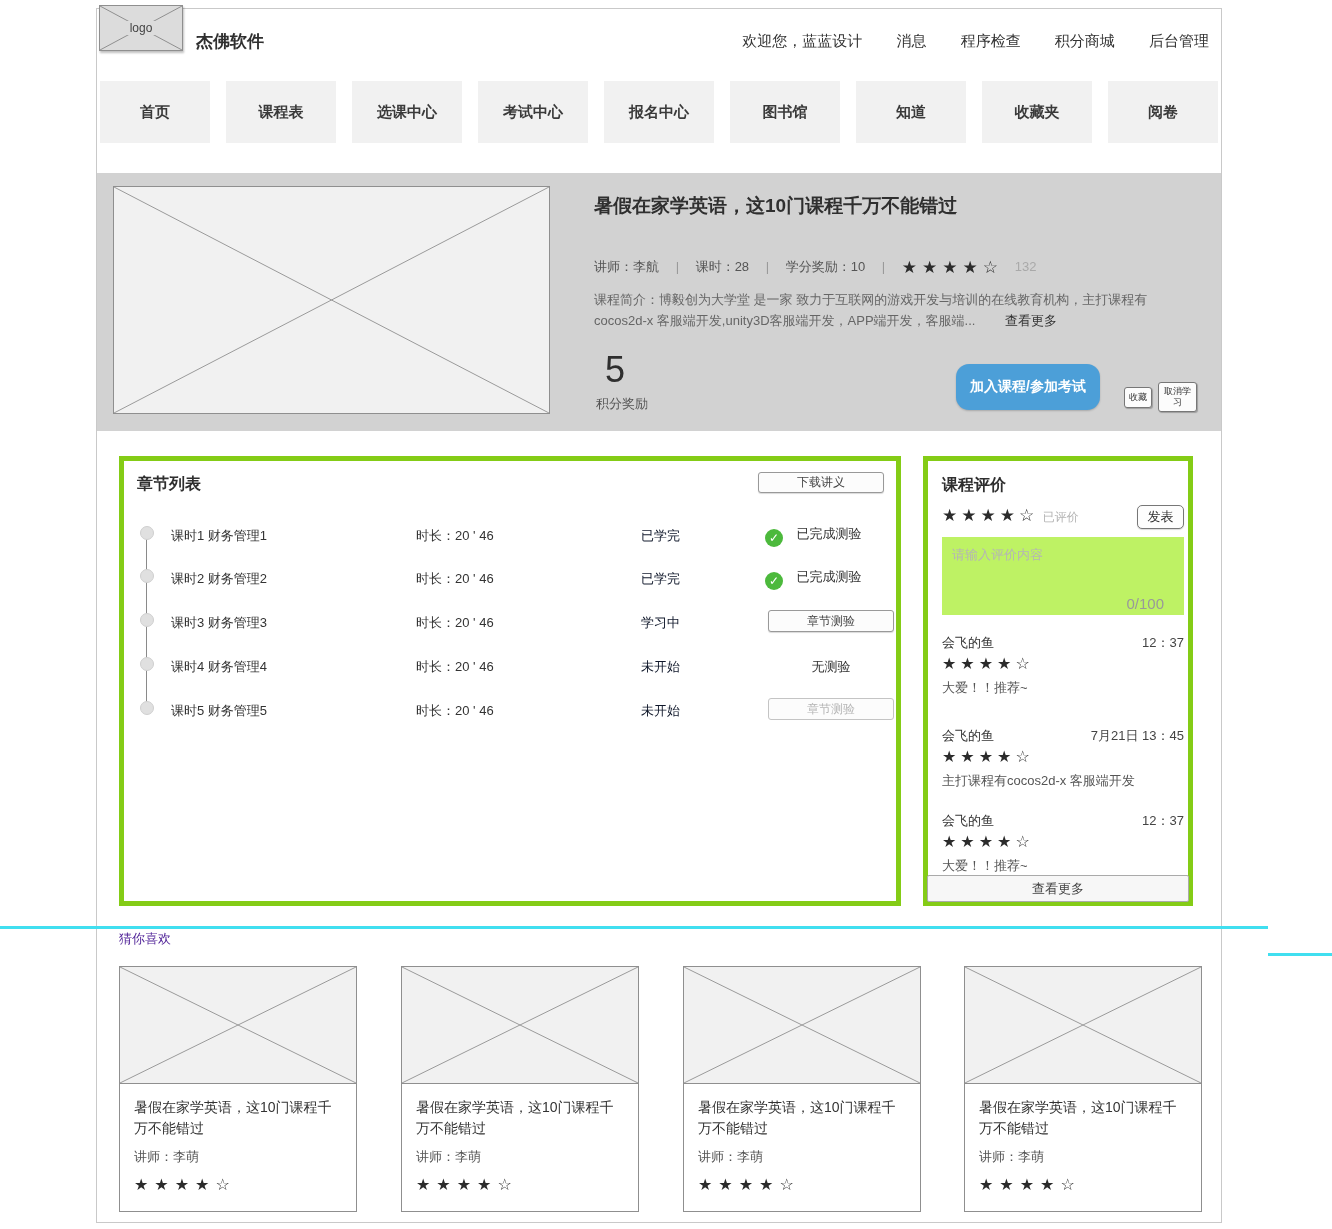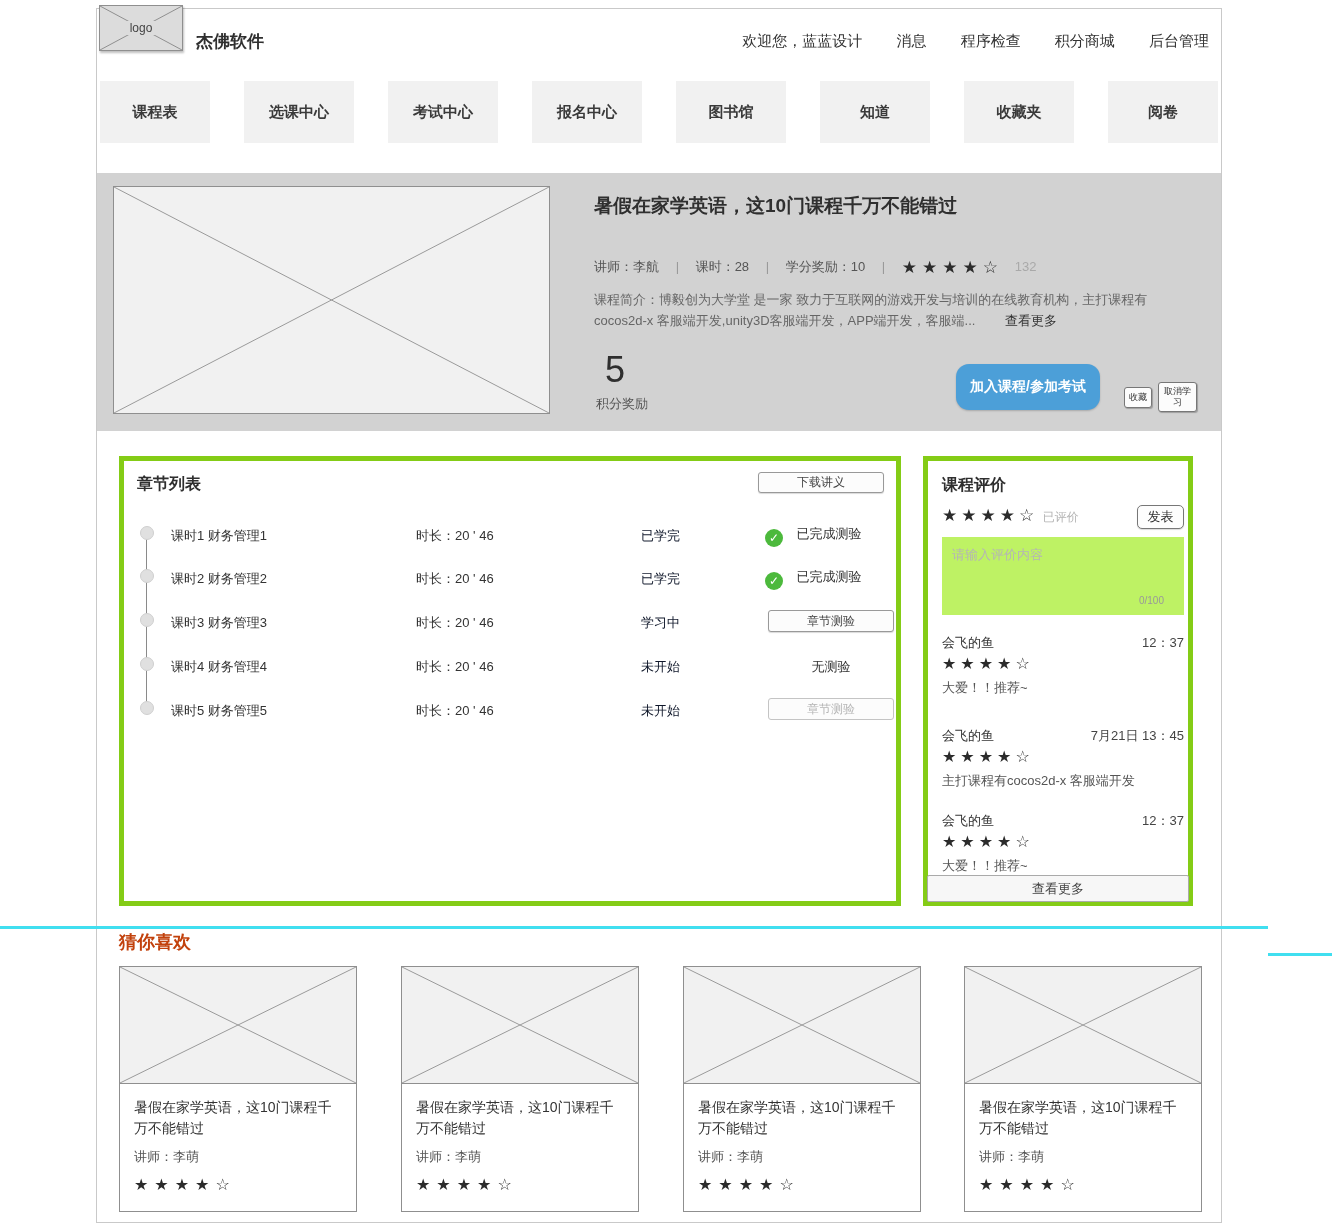--- a/index.html
+++ b/index.html
@@ -70,31 +70,31 @@
   .quiz-none{position:absolute;left:644px;top:3px;width:126px;text-align:center;font-size:13px;color:#333}
 
   
   .reviews .panel-title{position:absolute;left:14px;top:14px}
   .rate-row{position:absolute;left:14px;top:44px;width:242px;height:26px}
   .my-stars{font-size:17px;letter-spacing:4px;color:#2b2b2b;cursor:pointer}
   .rated{font-size:12px;color:#b3b3b3}
   .publish-btn{position:absolute;right:0;top:0;width:47px;height:24px;border:1px solid #777;border-radius:5px;background:#fdfdfd;font-size:13px;color:#333;cursor:pointer;box-shadow:0 1px 1px rgba(0,0,0,.15)}
   .review-input{position:absolute;left:14px;top:76px;width:242px;height:78px;background:#bef264;border:none;resize:none;outline:none;font-size:13px;color:#444;padding:9px 10px}
   .review-input::placeholder{color:#b5b5b5}
-  .char-count{position:absolute;right:24px;top:134px;font-size:10px;color:#999;pointer-events:none}
+  .char-count{position:absolute;right:24px;top:134px;font-size:15px;color:#999;pointer-events:none}
   .review{position:absolute;left:14px;width:242px;height:66px}
   .review.r1{top:173px}.review.r2{top:266px}.review.r3{top:351px}
   .rev-name{position:absolute;left:0;top:0;font-size:13px;color:#333}
   .rev-time{position:absolute;right:0;top:0;font-size:13px;color:#444}
   .rev-stars{position:absolute;left:0;top:20px;font-size:16px;letter-spacing:4px;color:#2b2b2b}
   .rev-comment{position:absolute;left:0;top:45px;font-size:13px;color:#555;white-space:nowrap}
   .more-btn{position:absolute;left:-1px;right:-1px;bottom:-1px;height:27px;border:1px solid #aaa;border-radius:2px;background:#f7f7f7;font-size:13px;color:#444;cursor:pointer}
 
   
-  .suggest-title{position:absolute;left:22px;top:921px;font-size:18px;font-weight:bold;color:#c2410c}
+  .suggest-title{position:absolute;left:22px;top:921px;font-size:13px;font-weight:normal;color:#4c1d95}
   .card{position:absolute;top:957px;width:238px;height:246px;border:1px solid #8f8f8f;background:#fff;cursor:pointer}
   .card.c1{left:22px}.card.c2{left:304px}.card.c3{left:586px}.card.c4{left:867px}
   .card-img{position:relative;height:117px;background:#f1f1f1;border-bottom:1px solid #8f8f8f;overflow:hidden}
   .card-img svg{position:absolute;left:0;top:0;width:100%;height:100%;display:block}
   .card-img line{stroke:#9a9a9a;stroke-width:1}
   .card-body{padding:13px 14px 0}
   .card-title{font-size:14px;line-height:21px;color:#333}
   .card-teacher{margin-top:9px;font-size:13px;color:#555}
   .card-stars{margin-top:9px;font-size:16px;letter-spacing:6px;color:#2b2b2b}
 </style>
@@ -118,20 +118,21 @@
     <div class="top-links">
       <span class="tl welcome">欢迎您，蓝蓝设计</span>
       <a class="tl">消息</a>
       <a class="tl">程序检查</a>
       <a class="tl">积分商城</a>
       <a class="tl">后台管理</a>
     </div>
   </div>
 
   <nav class="main-nav">
+    <a class="nav-btn">首页</a>
     <a class="nav-btn">课程表</a>
     <a class="nav-btn">选课中心</a>
     <a class="nav-btn">考试中心</a>
     <a class="nav-btn">报名中心</a>
     <a class="nav-btn">图书馆</a>
     <a class="nav-btn">知道</a>
     <a class="nav-btn">收藏夹</a>
     <a class="nav-btn">阅卷</a>
   </nav>
 

